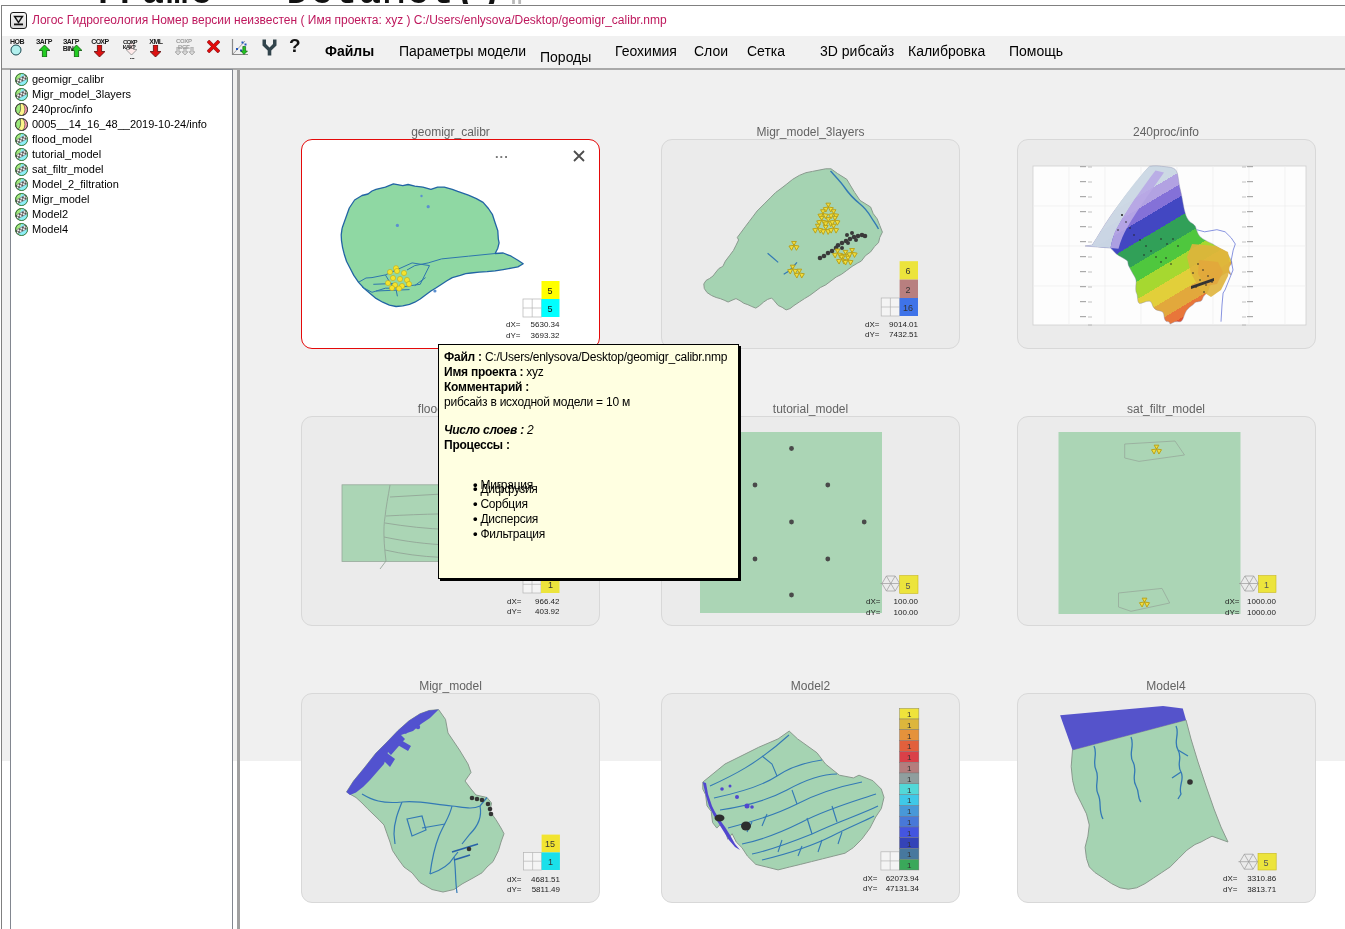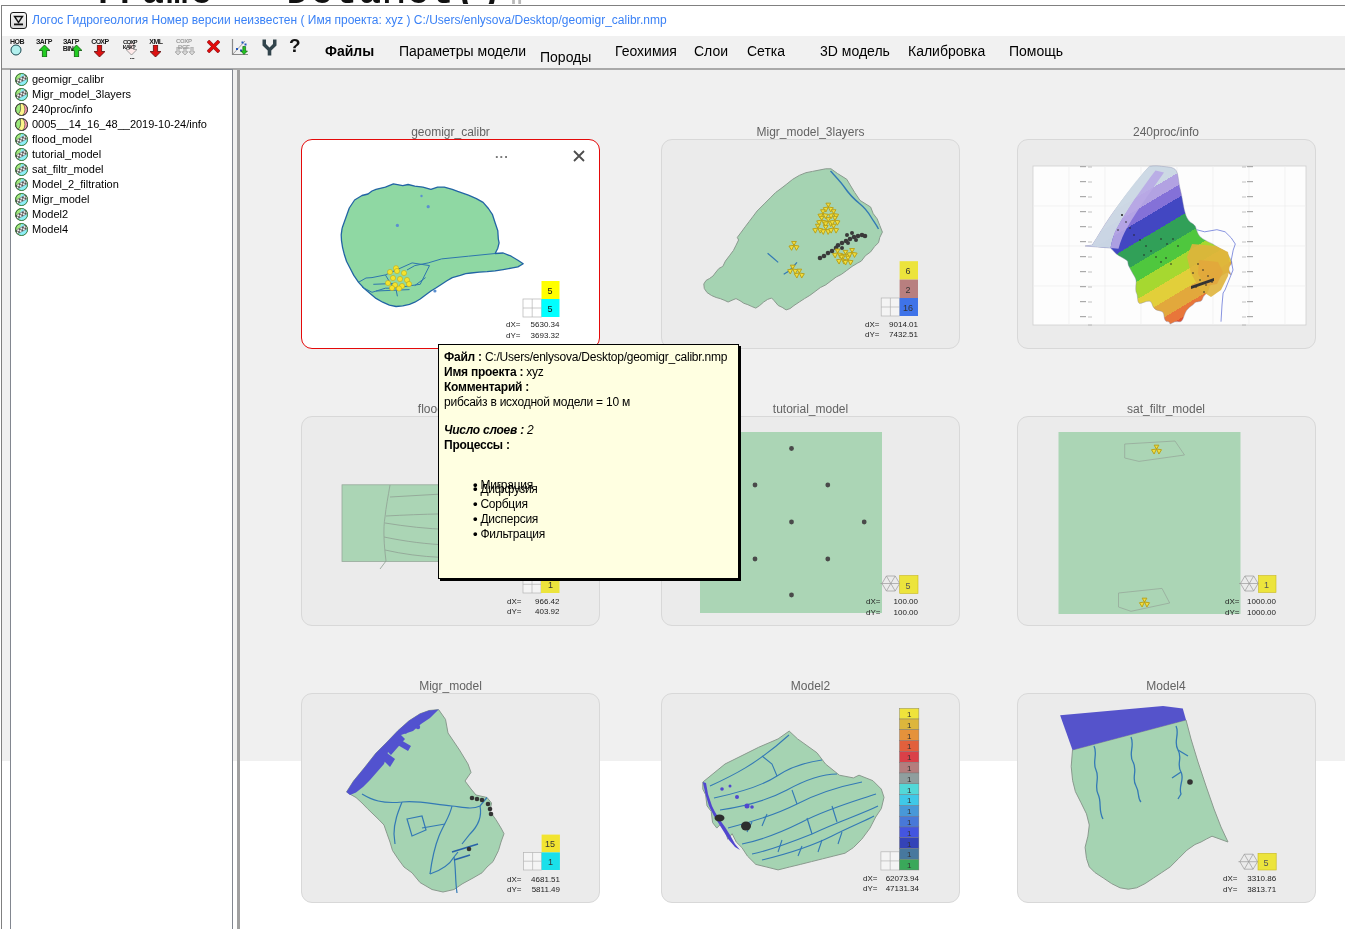--- a/index.html
+++ b/index.html
@@ -2,21 +2,21 @@
 <html><head><meta charset="utf-8"><style>
 html,body{margin:0;padding:0;background:#fff;font-family:"Liberation Sans",sans-serif;}
 #root{position:relative;width:1345px;height:929px;overflow:hidden;background:#fff;}
 .abs{position:absolute;}
 #codebits{position:absolute;left:0;top:0;width:1345px;height:4px;overflow:hidden;}
 #codebits div{position:absolute;left:94px;top:-27px;font-family:"Liberation Mono",monospace;font-weight:bold;font-size:36px;letter-spacing:2.5px;color:#111;}
 #appwin{position:absolute;left:1px;top:5px;width:1343px;height:923px;border-left:1px solid #808080;border-top:1px solid #808080;background:#fff;}
 #titlebar{position:absolute;left:0;top:0;width:100%;height:30px;background:#fff;}
 #wicon{position:absolute;left:8px;top:6px;width:15px;height:15px;border:1px solid #1a1a1a;border-radius:3px;background:linear-gradient(#f8f8f8,#d8d8d8);}
 #wicon svg{position:absolute;left:1px;top:1px;}
-#titletext{position:absolute;left:30px;top:7px;font-size:12px;color:#3b82f6;white-space:nowrap;}
+#titletext{position:absolute;left:30px;top:7px;font-size:12px;color:#be185d;white-space:nowrap;}
 #toolbar{position:absolute;left:0;top:30px;width:100%;height:32px;background:#f1f1f1;}
 #divider{position:absolute;left:0;top:62px;width:100%;height:2px;background:#a9a9a9;}
 #content{position:absolute;left:0;top:64px;width:1343px;height:691px;background:#f0f0f0;}
 #treepanel{position:absolute;left:8px;top:-1px;width:221px;height:860px;background:#fff;border:1px solid #828790;}
 #splitter{position:absolute;left:235px;top:0px;width:3px;height:860px;background:#a0a0a0;}
 .titem{position:absolute;left:4px;height:15px;font-size:11px;color:#000;white-space:nowrap;}
 .titem svg{position:absolute;left:0;top:1px;}
 .titem span{position:absolute;left:17px;top:1px;}
 .tlabel{position:absolute;font-size:7px;font-weight:bold;color:#1a1a1a;letter-spacing:-0.5px;white-space:nowrap;text-align:center;z-index:5;}
 .menuitem{position:absolute;top:11px;font-size:14px;color:#000;white-space:nowrap;}
@@ -96,21 +96,21 @@
 <svg class="abs" style="left:260px;top:3px;" width="15" height="17" viewBox="0 0 15 17">
           <path d="M0.5 0.5 L4 0.5 L4 5 L7.5 8.5 L11 5 L11 0.5 L14.5 0.5 L14.5 6.5 L9.3 11.5 L9.3 16.5 L5.7 16.5 L5.7 11.5 L0.5 6.5 Z" fill="#32444c"></path>
         </svg>
 <div class="abs" style="left:287px;top:-1px;font-size:19px;font-weight:bold;color:#111;">?</div>
 <div class="menuitem" style="left:323px;top:7px;font-weight:bold;">Файлы</div>
 <div class="menuitem" style="left:397px;top:7px;">Параметры модели</div>
 <div class="menuitem" style="left:538px;top:7px;margin-top:6px;">Породы</div>
 <div class="menuitem" style="left:613px;top:7px;">Геохимия</div>
 <div class="menuitem" style="left:692px;top:7px;">Слои</div>
 <div class="menuitem" style="left:745px;top:7px;">Сетка</div>
-<div class="menuitem" style="left:818px;top:7px;">3D модель</div>
+<div class="menuitem" style="left:818px;top:7px;">3D рибсайз</div>
 <div class="menuitem" style="left:906px;top:7px;">Калибровка</div>
 <div class="menuitem" style="left:1007px;top:7px;">Помощь</div>
 </div>
 <div id="divider"></div>
 <div id="content">
 <svg width="0" height="0" style="position:absolute">
           <defs>
 <g id="isph">
               <circle cx="6.5" cy="6.5" r="6" fill="#a2e87c" stroke="#2a6a2a" stroke-width="0.7"></circle>
               <path d="M6.5 0.5 A6 6 0 0 1 6.5 12.5 L2.3 10.8 Z" fill="#8deef5" stroke="none"></path>

